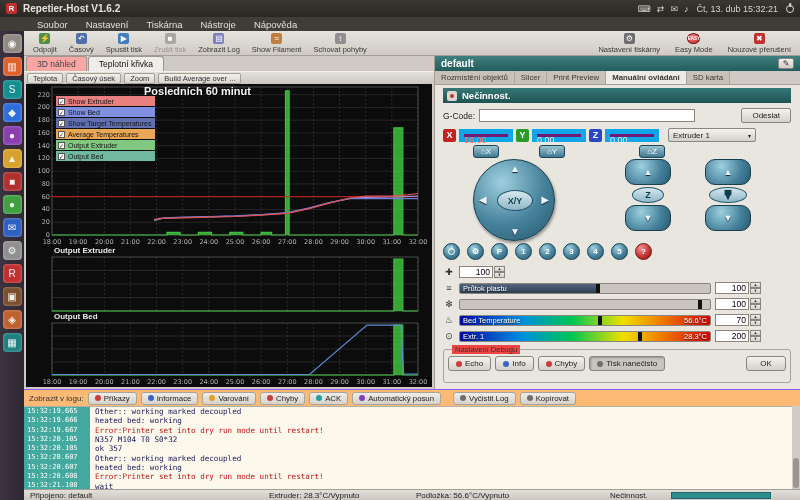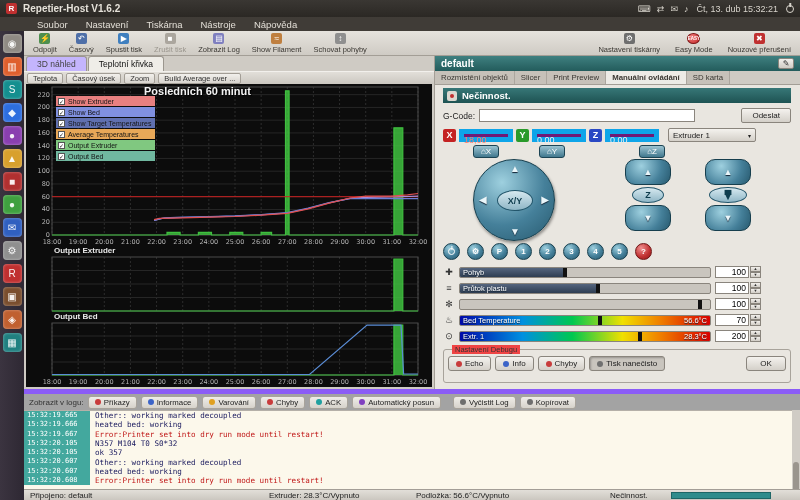--- a/index.html
+++ b/index.html
@@ -30,21 +30,21 @@
   #toolbar-right{margin-left:auto;gap:5px}
   .tb-item{display:flex;flex-direction:column;align-items:center;justify-content:center;padding:1px 5px;height:23px;border-radius:3px}
   .tb-ico{width:11px;height:11px;border-radius:2px;color:#fff;font-size:8px;line-height:11px;text-align:center}
   .tb-label{font-size:7.5px;color:#3A3732;margin-top:1px;white-space:nowrap}
   .tb-item.disabled .tb-label{color:#9B968E}
   .easy-badge{width:13px;height:13px;border-radius:50%;background:radial-gradient(circle at 35% 30%,#F08080,#C02020);color:#fff;font-size:4.5px;font-weight:bold;display:flex;align-items:center;justify-content:center;border:1px solid #801515}
 
   
   #left-panel{position:absolute;left:24px;top:56px;width:410px;height:333px;background:#CFCBC4}
   #left-tabs{position:absolute;left:2px;top:0;height:15px;display:flex}
-  .ltab{font-size:8.5px;padding:2px 10px;background:#c4b5fd;border:1px solid #9B968E;border-bottom:none;color:#444;border-radius:3px 3px 0 0;margin-right:1px;white-space:nowrap}
+  .ltab{font-size:8.5px;padding:2px 10px;background:#fca5a5;border:1px solid #9B968E;border-bottom:none;color:#444;border-radius:3px 3px 0 0;margin-right:1px;white-space:nowrap}
   .ltab.active{background:#EFEDE8;color:#111}
   #chart-toolbar{position:absolute;left:0;top:15px;width:410px;height:13px;background:linear-gradient(#E2DFD9,#CBC7C0);display:flex;align-items:center;gap:3px;padding:0 3px;border-top:1px solid #F2F0EC}
   .ct-btn{font-size:7.5px;padding:0 5px;height:11px;line-height:10px;background:linear-gradient(#F2F0EC,#D8D4CE);border:1px solid #A39E96;border-radius:2px;color:#333;white-space:nowrap}
   #chart{position:absolute;left:2px;top:28px;width:406px;height:303px;background:#0C0C0C}
   #chart svg{position:absolute;left:0;top:0}
   #chart svg text{font-family:"DejaVu Sans",sans-serif}
   #chart-title{position:absolute;left:118px;top:1px;color:#F2F2F2;font-weight:bold;font-size:11px;text-shadow:1px 1px 1px #000}
   #legend{position:absolute;left:30px;top:12px;display:flex;flex-direction:column;gap:1px}
   .leg-row{display:flex;align-items:center;height:10px;padding:0 4px 0 2px;gap:3px}
   .leg-box{width:7px;height:7px;background:#fff;border:1px solid #555;font-size:6px;line-height:6px;text-align:center;color:#222}
@@ -98,21 +98,21 @@
   .spin .arrows div{width:11px;height:6px;background:linear-gradient(#F2F0EC,#D0CCC5);border:1px solid #8A857D;font-size:4px;line-height:4px;text-align:center;color:#333}
   #rp-debug{position:absolute;left:8px;top:264px;width:348px;height:34px;border:1px solid #A8A39B;border-radius:3px;padding:6px 4px 3px 4px}
   #rp-debug .fl-legend{position:absolute;top:-5px;left:8px;background:#ef4444;padding:0 3px;font-size:7.5px;color:#333}
   #debug-row{display:flex;align-items:flex-start;gap:4px}
   .dbtn{display:flex;align-items:center;gap:3px;font-size:8px;padding:2px 7px;background:linear-gradient(#F4F2EE,#D4D0C9);border:1px solid #8A857D;border-radius:3px;color:#222;white-space:nowrap}
   .dbtn.pressed{background:#C9C5BE;box-shadow:inset 1px 1px 2px rgba(0,0,0,.25)}
   .dot{width:6px;height:6px;border-radius:50%}
   #ok-btn{margin-left:auto;width:40px;text-align:center;display:block}
 
   
-  #log-panel{position:absolute;left:24px;top:389px;width:776px;height:100px;background:#a3a3a3;border-top:5px solid #8b5cf6}
+  #log-panel{position:absolute;left:24px;top:389px;width:776px;height:100px;background:#fdba74;border-top:1px solid #8b5cf6}
   #log-filter{position:absolute;left:0;top:0;width:776px;height:16px;display:flex;align-items:center;gap:4px;padding:0 5px}
   .flabel{font-size:8px;color:#333;white-space:nowrap}
   .chip{display:flex;align-items:center;gap:3px;font-size:7.8px;padding:1px 6px;background:linear-gradient(#EFEDE8,#D6D2CB);border:1px solid #A8A39B;border-radius:3px;white-space:nowrap;color:#222}
   .chip.gap{margin-left:8px}
   #log-body{position:absolute;left:0;top:16px;width:776px;height:84px;background:#FCF8EB;overflow:hidden;border-top:1px solid #B5B0A8}
   .log-line{display:flex;height:9.3px;align-items:center;font-family:"DejaVu Sans Mono",monospace}
   .log-time{width:66px;flex:0 0 66px;background:#43A89E;color:#fff;font-size:7px;padding-left:3px;height:100%;line-height:9.3px}
   .log-text{font-size:7.6px;padding-left:5px;color:#1A1A5E;white-space:nowrap}
   .log-text.error{color:#C01818}
   #log-scroll{position:absolute;right:0;top:16px;width:8px;height:84px;background:#D0CCC5}
@@ -455,26 +455,20 @@
           <div class="rbtn">1</div>
           <div class="rbtn">2</div>
           <div class="rbtn">3</div>
           <div class="rbtn">4</div>
           <div class="rbtn">5</div>
           <div class="rbtn red">?</div>
         </div>
       <div id="rp-sliders">
           <div class="srow">
             <div class="s-ico">✚</div>
-            <div class="track">
-              <div class="fill" style="width: 42%;">
-                <div class="lab">Pohyb</div>
-              </div>
-              <div class="handle" style="left: calc(42% - 2px);"></div>
-            </div>
             <div class="spin">
               <div class="val">100</div>
               <div class="arrows">
                 <div>▲</div>
                 <div>▼</div>
               </div>
             </div>
           </div>
           <div class="srow">
             <div class="s-ico">≡</div>
@@ -625,20 +619,24 @@
           <div class="log-text">Other:: working marked decoupled</div>
         </div>
         <div class="log-line">
           <div class="log-time">15:32:20.607</div>
           <div class="log-text">heated bed: working</div>
         </div>
         <div class="log-line">
           <div class="log-time">15:32:20.608</div>
           <div class="log-text error">Error:Printer set into dry run mode until restart!</div>
         </div>
+        <div class="log-line">
+          <div class="log-time">15:32:21.108</div>
+          <div class="log-text">wait</div>
+        </div>
       </div>
     <div id="log-scroll">
         <div class="thumb"></div>
       </div>
   </div>
 
   <div id="status-bar">
     <span style="left:6px">Připojeno: default</span>
     <span style="left:245px">Extruder: 28.3°C/Vypnuto</span>
     <span style="left:392px">Podložka: 56.6°C/Vypnuto</span>

